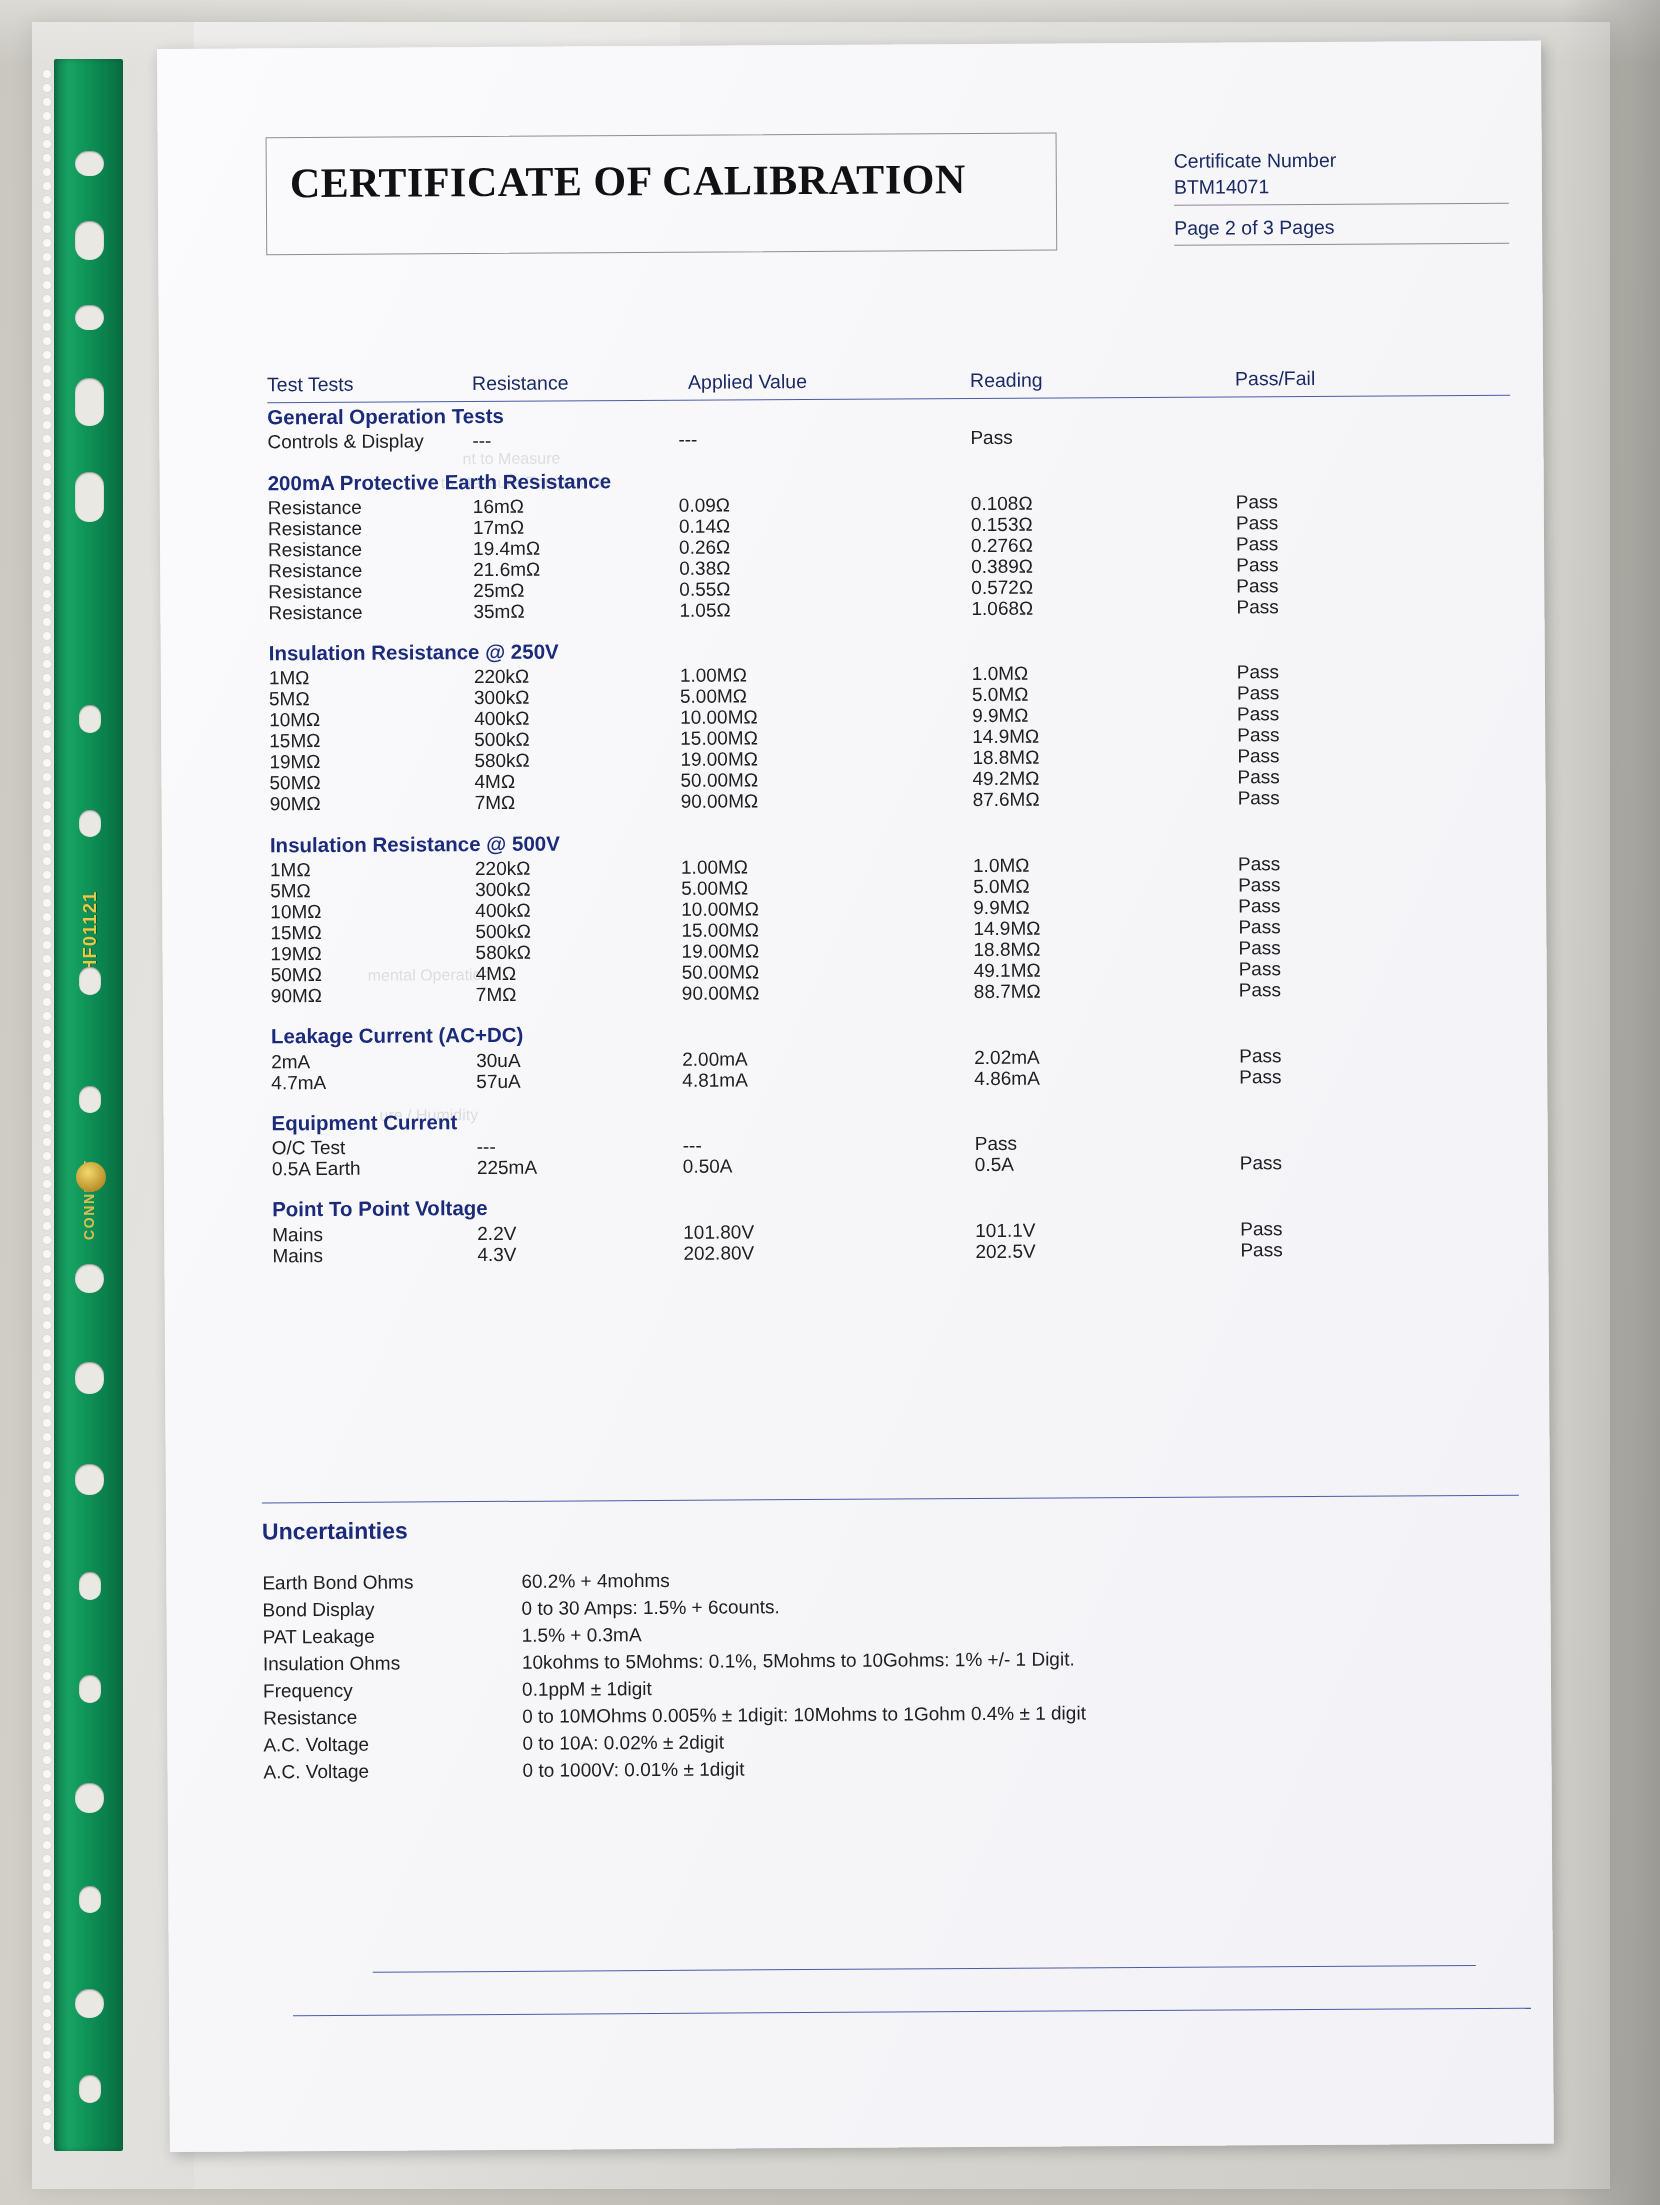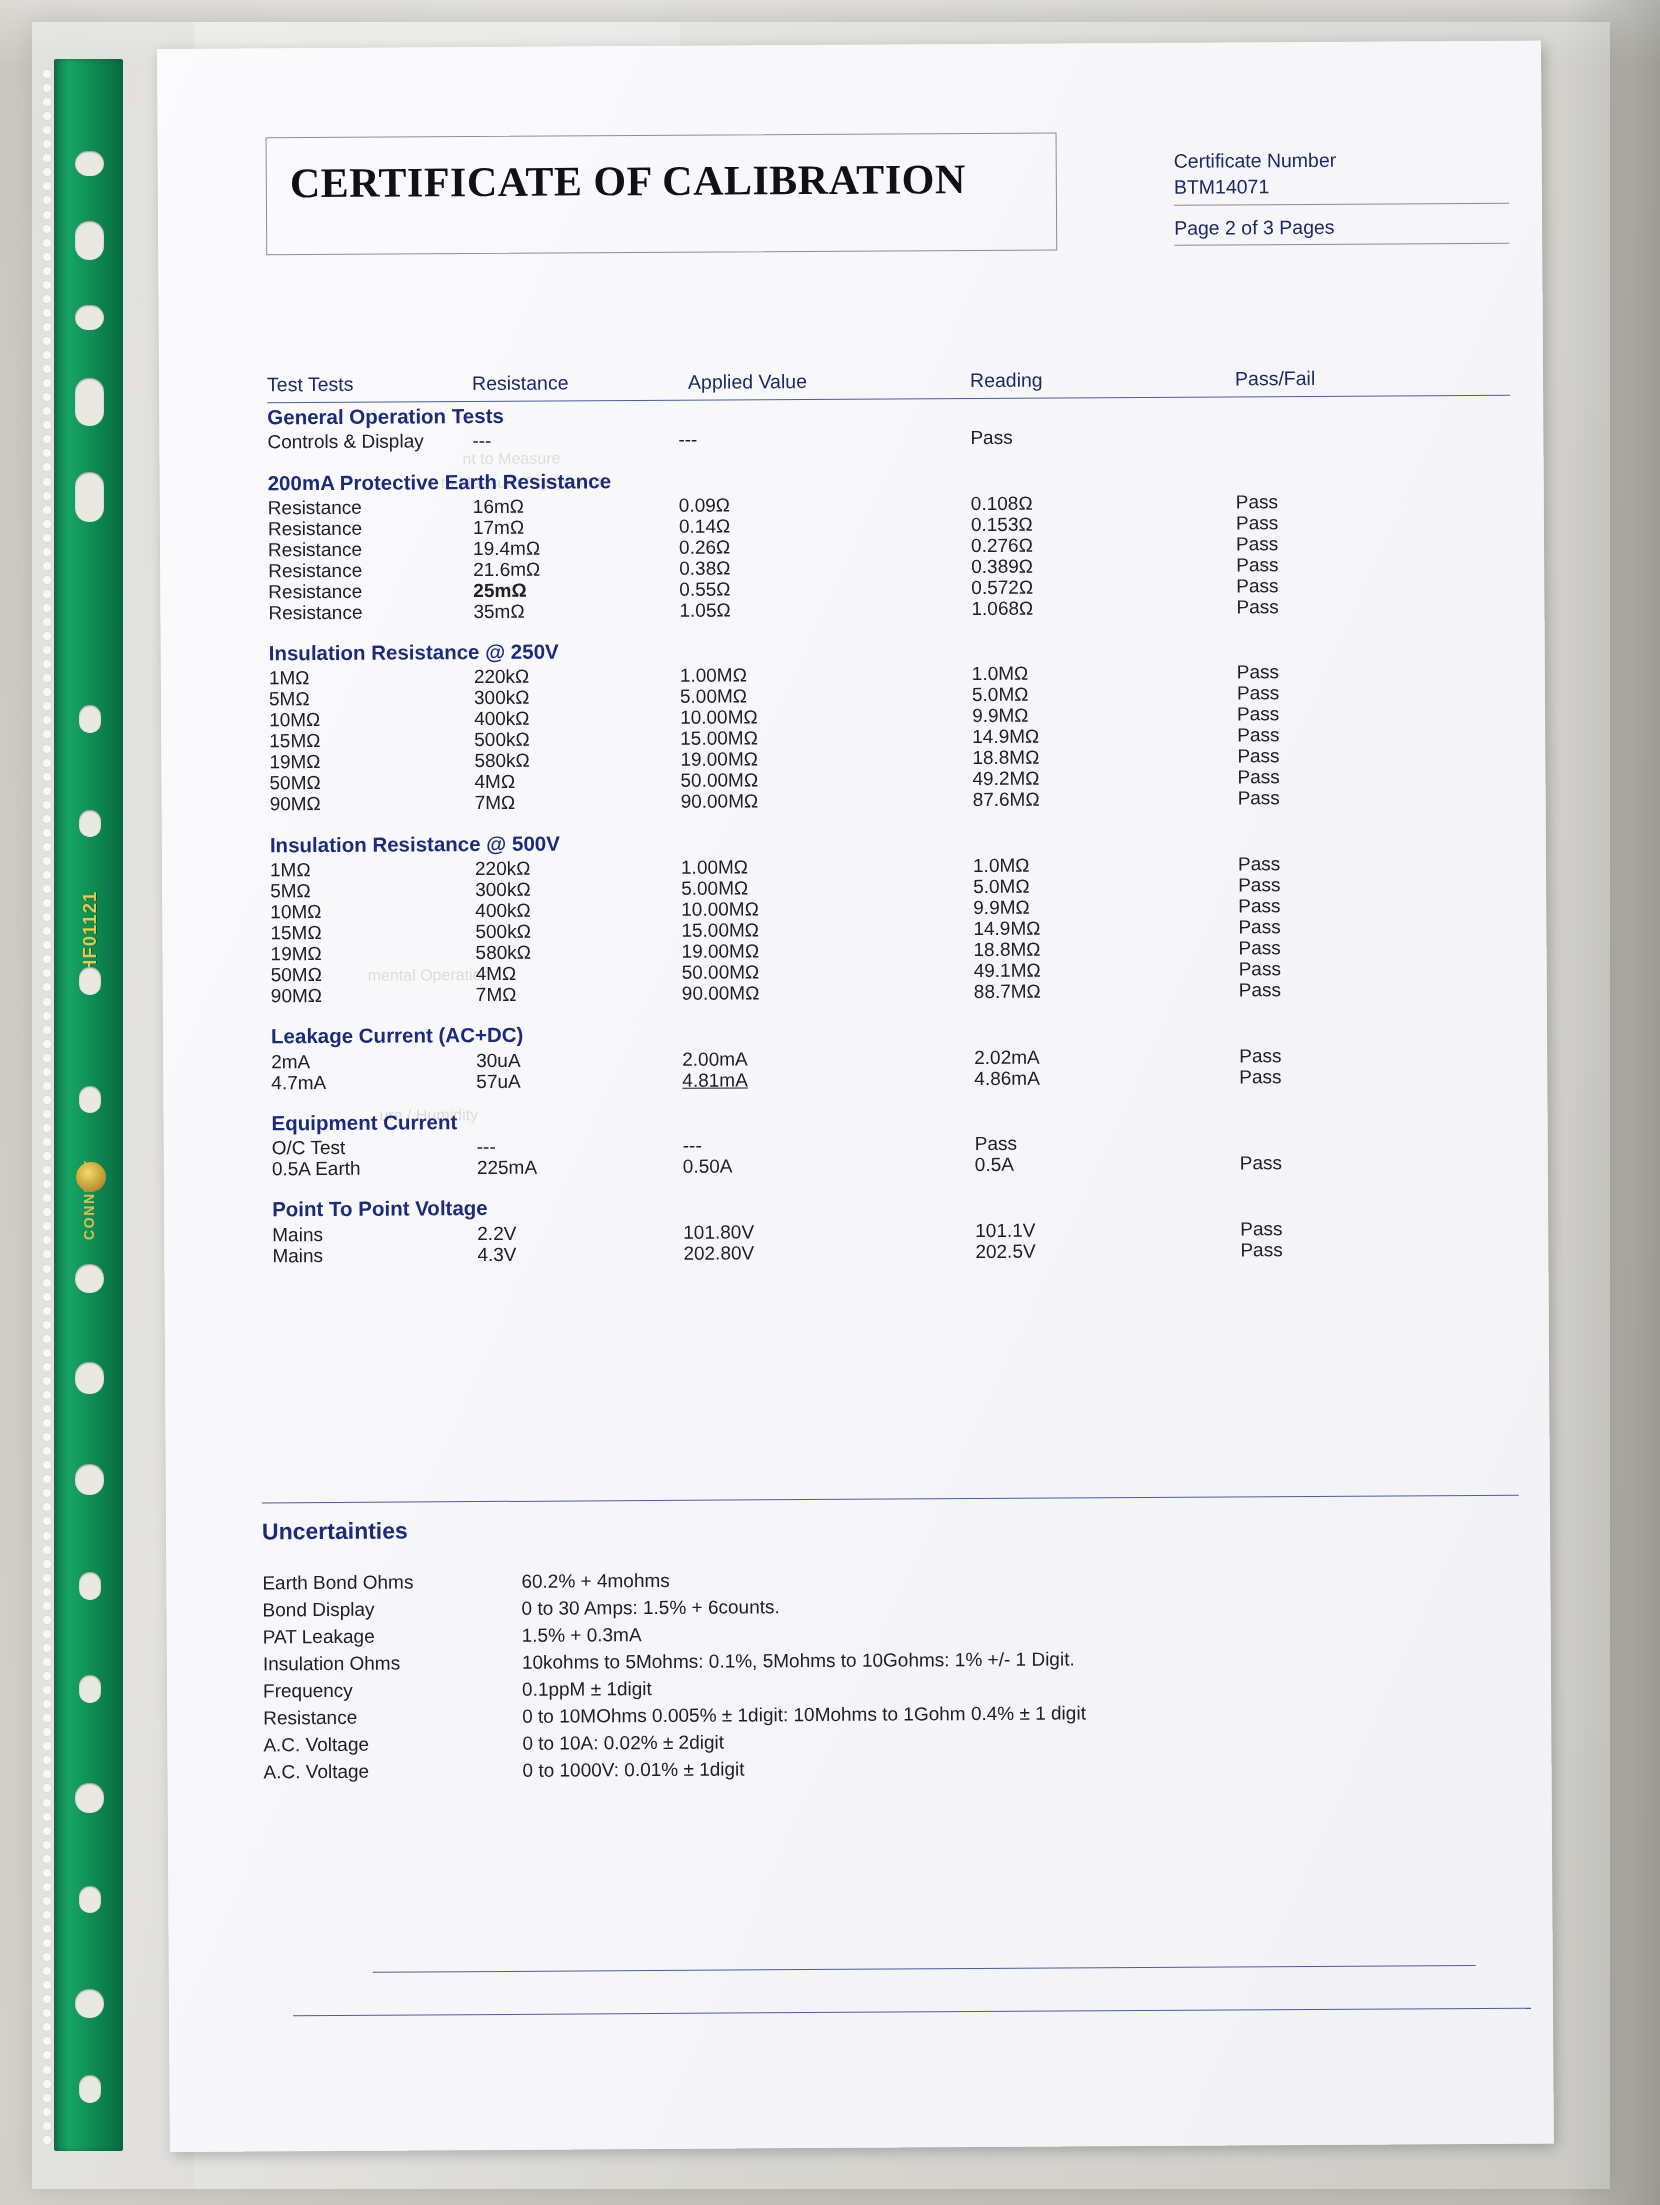--- a/index.html
+++ b/index.html
@@ -528,21 +528,21 @@
         </div>
         <div class="row">
           <span style="left: 0px;">Resistance</span>
           <span style="left: 205px;">21.6mΩ</span>
           <span style="left: 411px;">0.38Ω</span>
           <span style="left: 703px;">0.389Ω</span>
           <span style="left: 968px;">Pass</span>
         </div>
         <div class="row">
           <span style="left: 0px;">Resistance</span>
-          <span style="left: 205px; font-weight: bold;">25mΩ</span>
+          <span style="left: 205px;">25mΩ</span>
           <span style="left: 411px;">0.55Ω</span>
           <span style="left: 703px;">0.572Ω</span>
           <span style="left: 968px;">Pass</span>
         </div>
         <div class="row">
           <span style="left: 0px;">Resistance</span>
           <span style="left: 205px;">35mΩ</span>
           <span style="left: 411px;">1.05Ω</span>
           <span style="left: 703px;">1.068Ω</span>
           <span style="left: 968px;">Pass</span>
@@ -651,21 +651,21 @@
         <div class="row">
           <span style="left: 0px;">2mA</span>
           <span style="left: 205px;">30uA</span>
           <span style="left: 411px;">2.00mA</span>
           <span style="left: 703px;">2.02mA</span>
           <span style="left: 968px;">Pass</span>
         </div>
         <div class="row">
           <span style="left: 0px;">4.7mA</span>
           <span style="left: 205px;">57uA</span>
-          <span style="left: 411px; text-decoration: underline;">4.81mA</span>
+          <span style="left: 411px;">4.81mA</span>
           <span style="left: 703px;">4.86mA</span>
           <span style="left: 968px;">Pass</span>
         </div>
         <div class="section-title">Equipment Current</div>
         <div class="row">
           <span style="left: 0px;">O/C Test</span>
           <span style="left: 205px;">---</span>
           <span style="left: 411px;">---</span>
           <span style="left: 703px;">Pass</span>
         </div>

